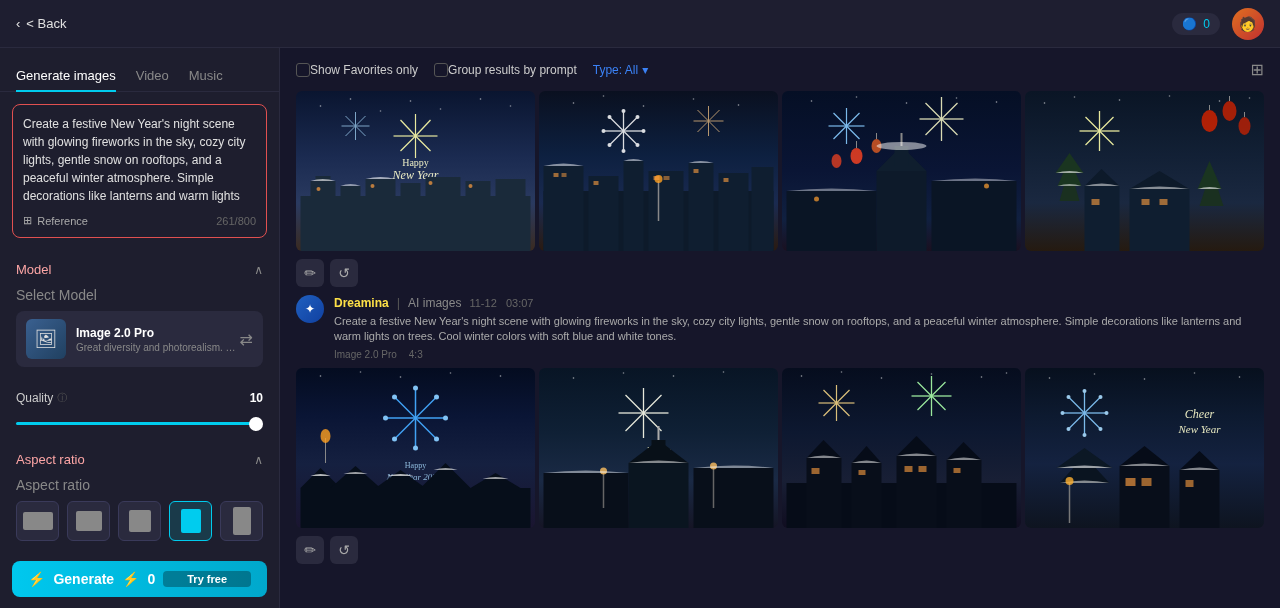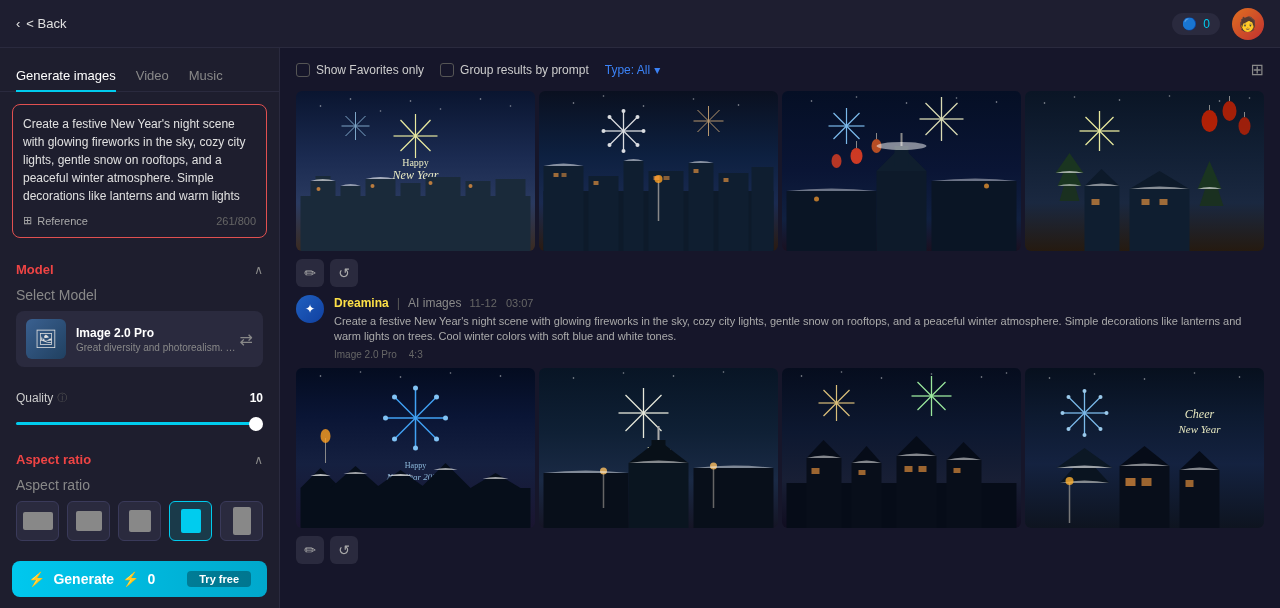--- a/index.html
+++ b/index.html
@@ -156,22 +156,22 @@
       padding: 12px 16px;
     }
     .section-header {
       display: flex;
       align-items: center;
       justify-content: space-between;
       margin-bottom: 10px;
     }
     .section-title {
       font-size: 13px;
-      font-weight: 700;
-      color: #ef4444;
+      font-weight: 400;
+      color: #fca5a5;
     }
     .chevron {
       font-size: 12px;
       color: #888;
       cursor: pointer;
     }
 
     .select-model-label {
       font-size: 14px;
       color: #888;
@@ -304,21 +304,21 @@
       display: flex;
       align-items: center;
       gap: 8px;
     }
     .lightning-icon {
       font-size: 14px;
     }
     .try-free-badge {
       background: rgba(0,0,0,0.3);
       border-radius: 4px;
-      padding: 2px 12px;
+      padding: 2px 24px;
       font-size: 11px;
     }
 
     
     .content {
       flex: 1;
       background: #16162a;
       overflow-y: auto;
       padding: 12px 16px;
     }
@@ -334,21 +334,21 @@
       flex-shrink: 0;
     }
     .toolbar-left {
       display: flex;
       align-items: center;
       gap: 16px;
     }
     .toolbar-check {
       display: flex;
       align-items: center;
-      gap: 6px;
+      gap: 0;
       font-size: 12px;
       color: #ccc;
       cursor: pointer;
     }
     .checkbox {
       width: 14px;
       height: 14px;
       border: 1px solid #555;
       border-radius: 3px;
       background: transparent;

